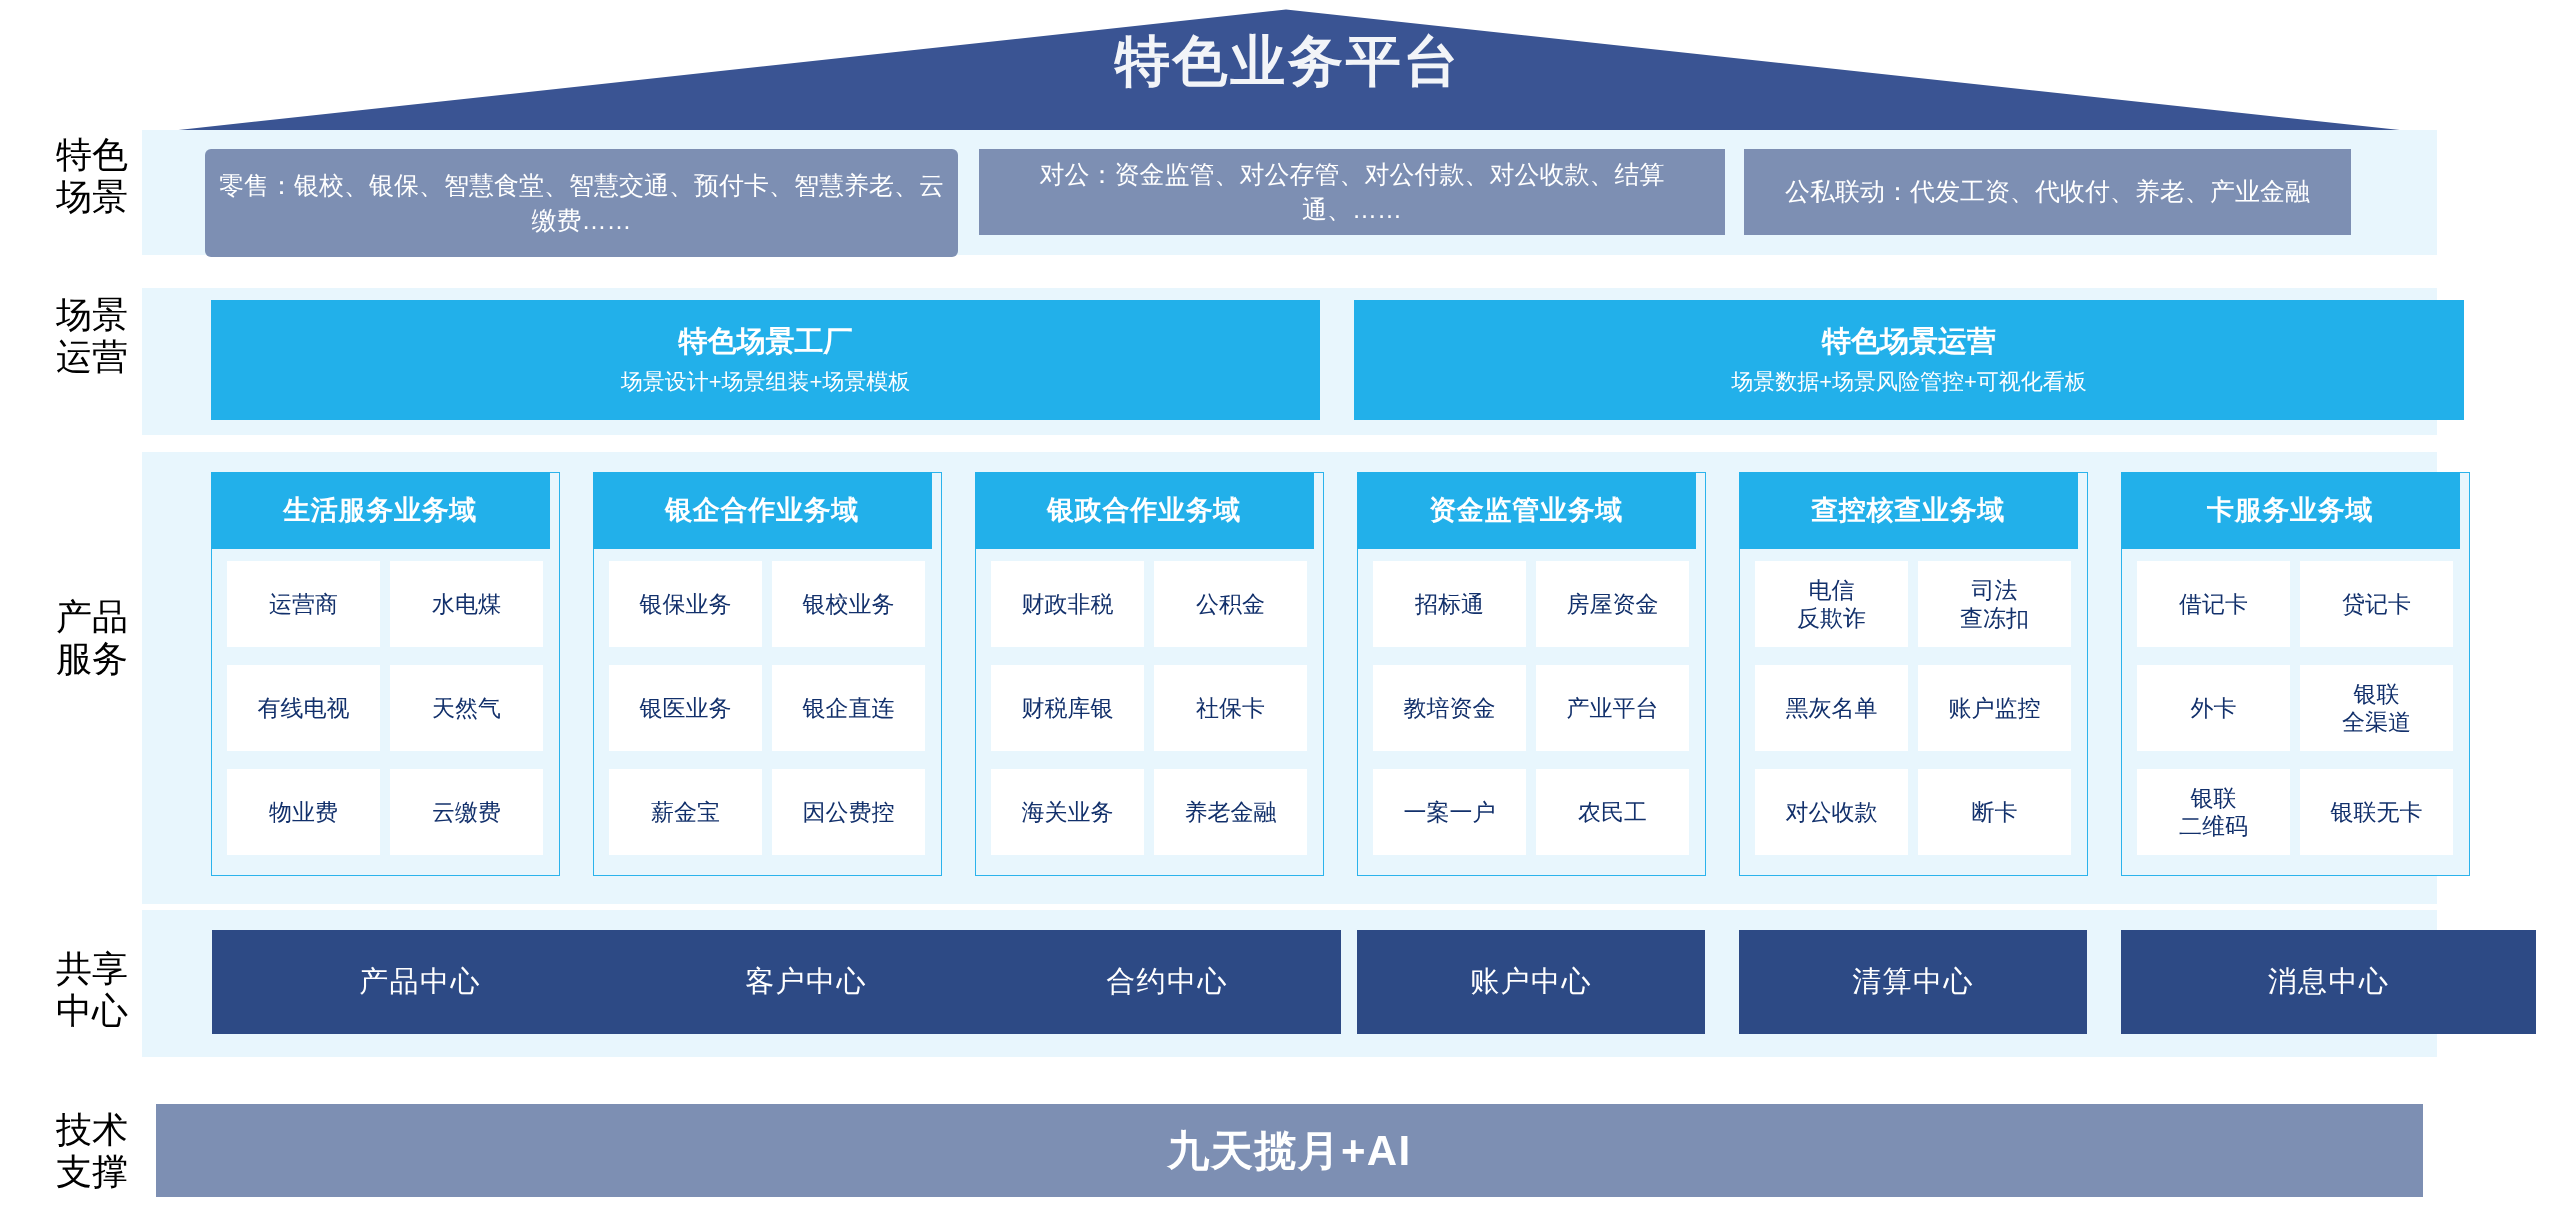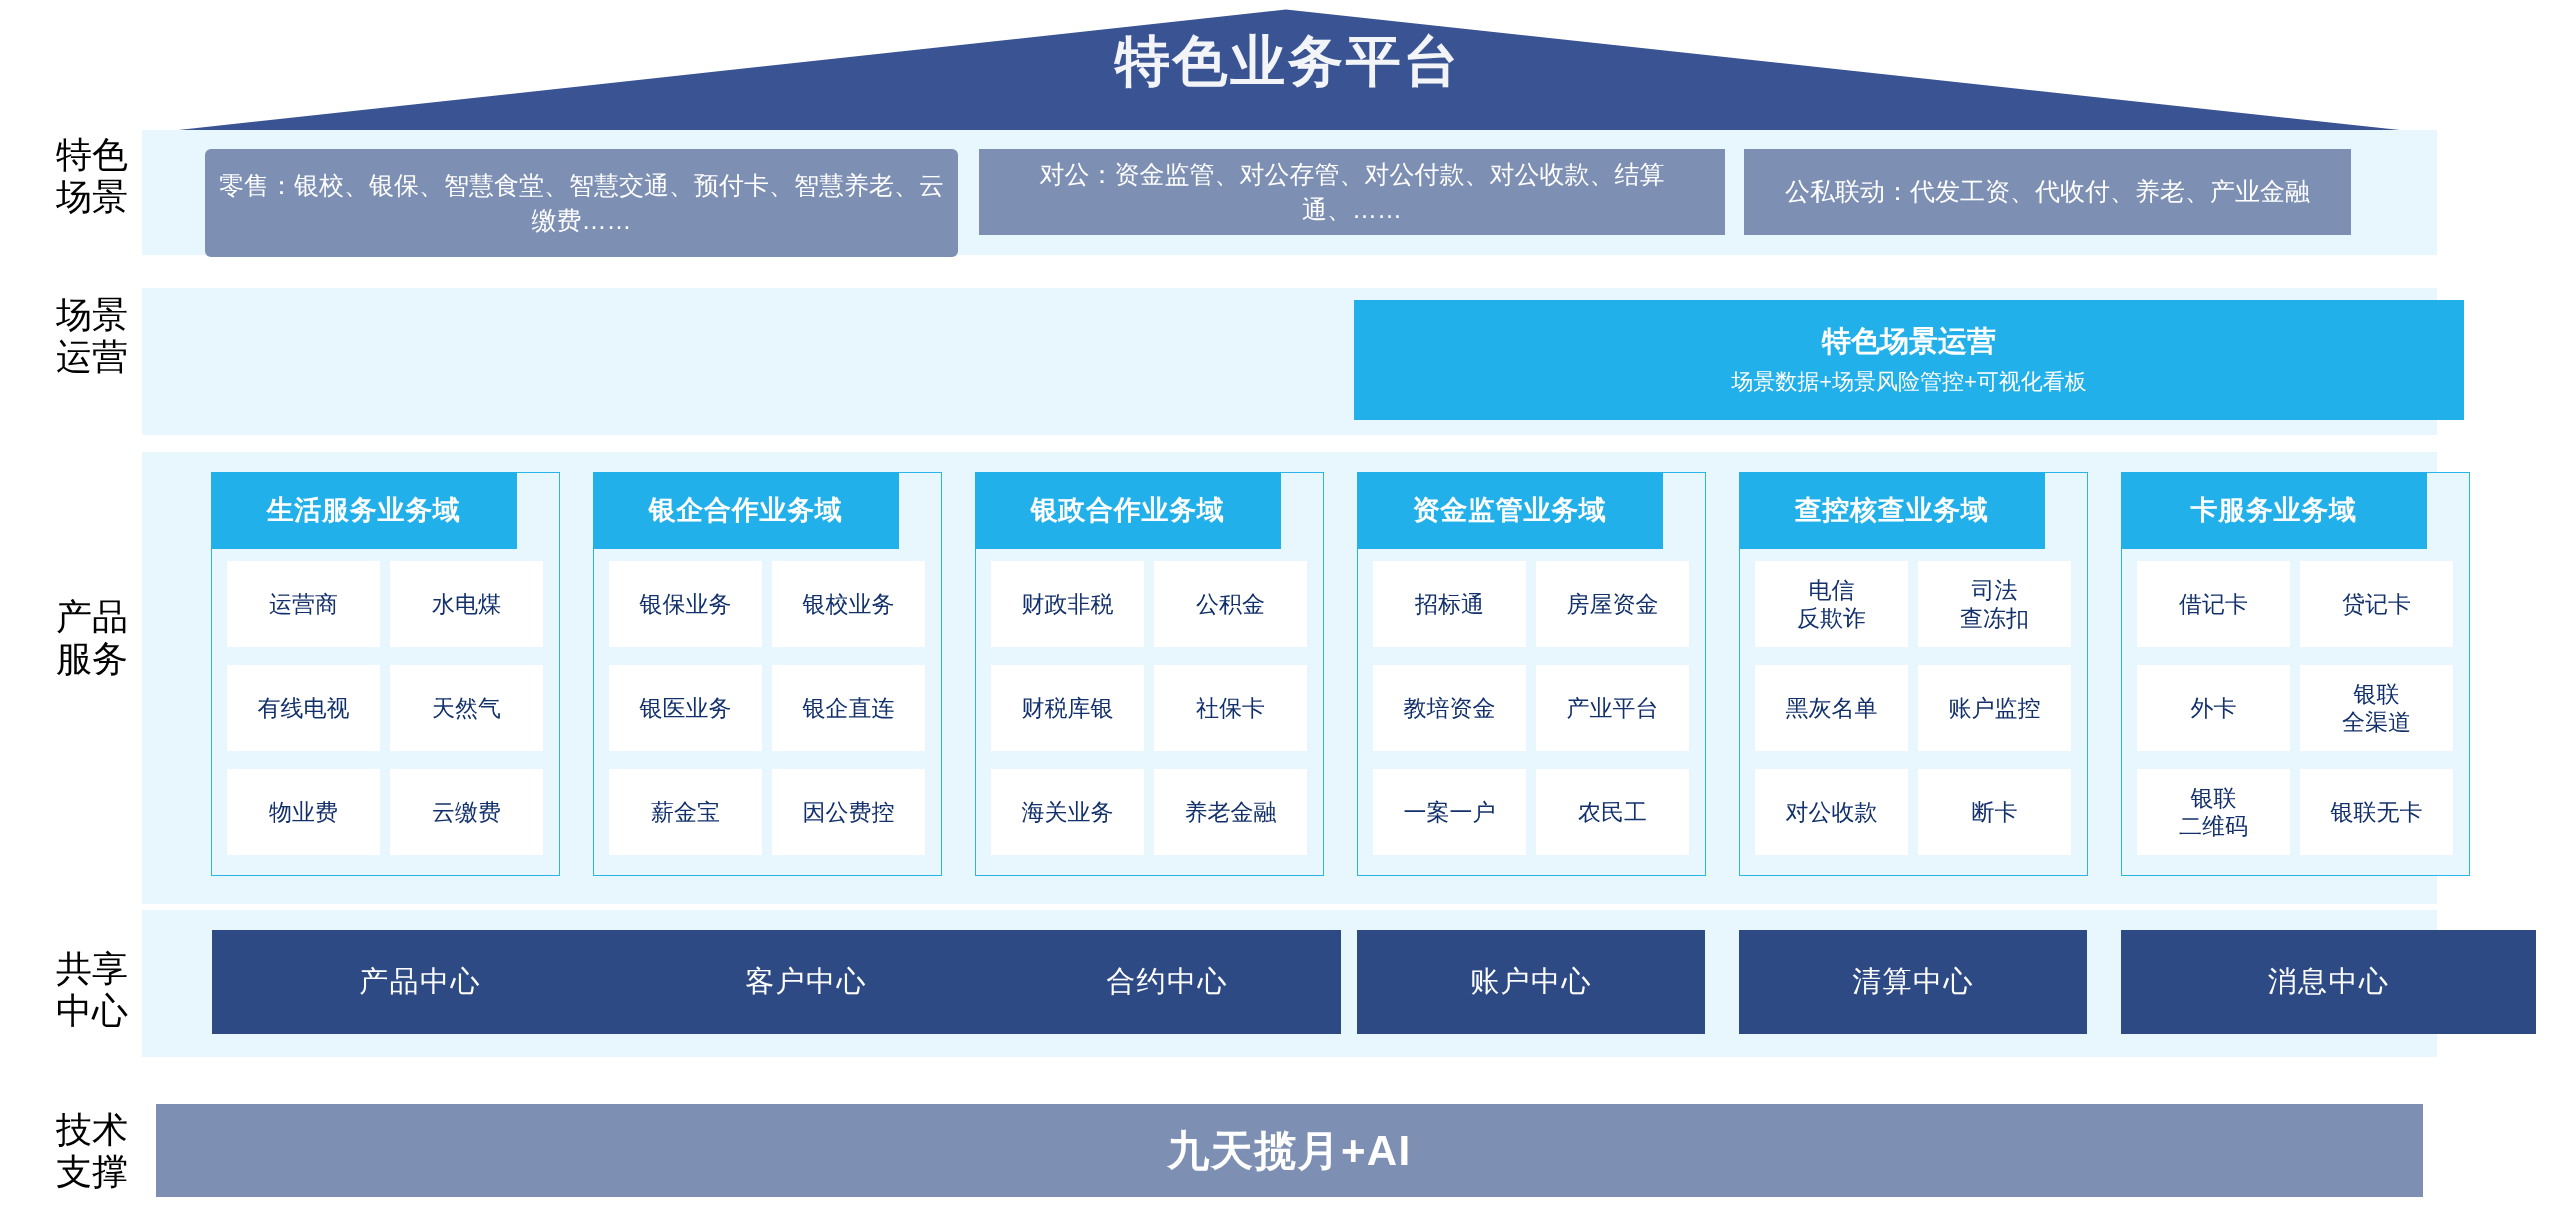--- a/index.html
+++ b/index.html
@@ -113,21 +113,21 @@
     width: 349px;
     height: 404px;
     border: 1.4px solid #2bb3ec;
     box-sizing: border-box;
     background: #e8f6fd;
   }
   .domain-head {
     position: absolute;
     left: -1.4px;
     top: -1.4px;
-    width: 306px;
+    width: 339px;
     height: 77px;
     background: #22b0ea;
     color: #ffffff;
     display: flex;
     align-items: center;
     justify-content: center;
     font-size: 27px;
     font-weight: bold;
     letter-spacing: 0.7px;
     box-sizing: border-box;
@@ -200,20 +200,24 @@
   <div class="band" style="top:130px; height:125px;"></div>
 
   <div class="scn-box" style="left:205px; top:149px; width:753px; height:108px;border-radius:6px;">零售：银校、银保、智慧食堂、智慧交通、预付卡、智慧养老、云缴费……</div>
   <div class="scn-box" style="left:979px; top:149px; width:746px; height:86px;">对公：资金监管、对公存管、对公付款、对公收款、结算通、……</div>
   <div class="scn-box" style="left:1744px; top:149px; width:607px; height:86px;">公私联动：代发工资、代收付、养老、产业金融</div>
 
   <div class="side-label" style="top: 294px; white-space: pre-line;" id="lbl-operations">场景
 运营</div>
   <div class="band" style="top:288px; height:147px;"></div>
 
+  <div class="ops-box" style="left:211px; top:300px; width:1109px; height:120px;">
+    <div class="ops-title">特色场景工厂</div>
+    <div class="ops-sub">场景设计+场景组装+场景模板</div>
+  </div>
   <div class="ops-box" style="left:1354px; top:300px; width:1110px; height:120px;">
     <div class="ops-title">特色场景运营</div>
     <div class="ops-sub">场景数据+场景风险管控+可视化看板</div>
   </div>
 
   <div class="side-label" style="top: 596px; white-space: pre-line;" id="lbl-products">产品
 服务</div>
   <div class="band" style="top:452px; height:452px;"></div>
 
   <div class="domain-col" style="left:211px;">

